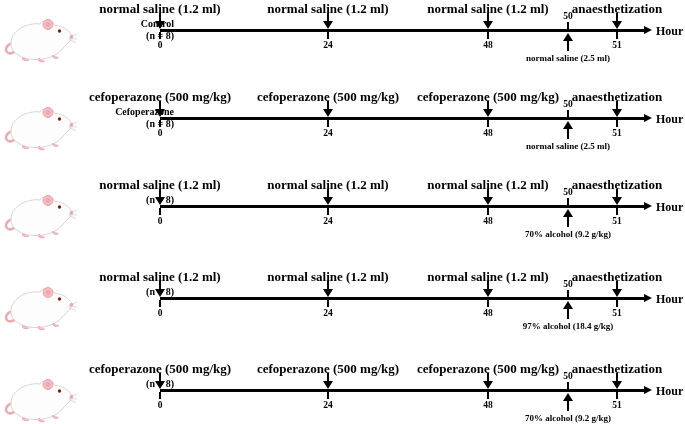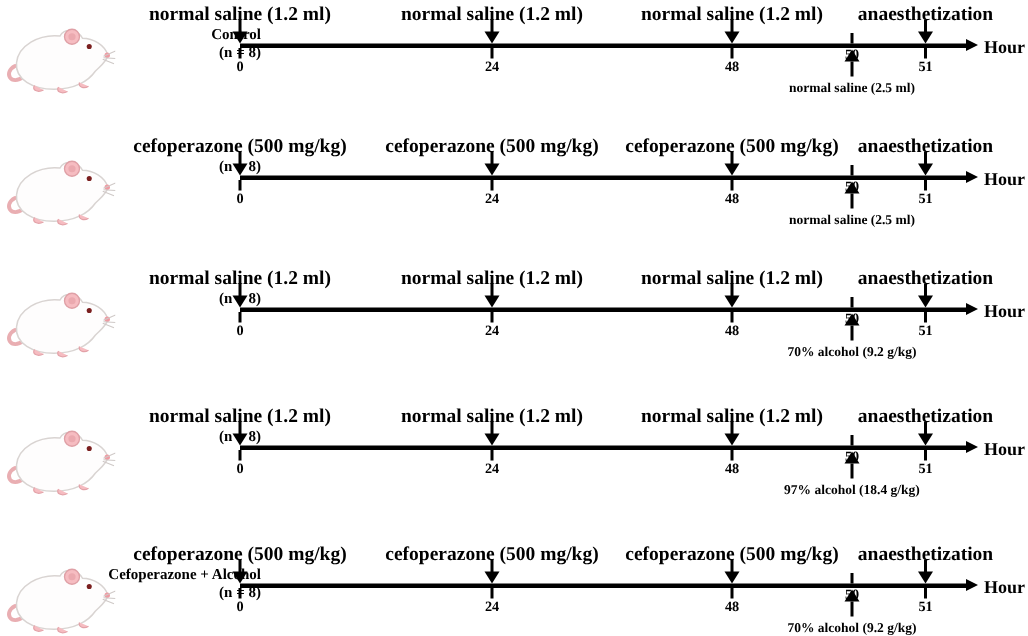--- a/index.html
+++ b/index.html
@@ -27,21 +27,21 @@
     white-space:nowrap; font-size:13px;
   }
   .shaft-d { position:absolute; top:13px; left:-1px; width:2px; height:10px; background:#000; }
   .head-d {
     position:absolute; top:21px; left:-5px; width:0; height:0;
     border-left:5px solid transparent; border-right:5px solid transparent;
     border-top:8px solid #000;
   }
   .tick-b { position:absolute; top:32px; left:-1px; width:2px; height:7px; background:#000; }
   .time { position:absolute; top:40px; left:0; transform:translateX(-50%); font-size:9.5px; }
-  .time50 { position:absolute; top:11px; left:0; transform:translateX(-50%); font-size:9.5px;margin-top:21px; }
+  .time50 { position:absolute; top:11px; left:0; transform:translateX(-50%); font-size:9.5px; }
   .tick-a { position:absolute; top:22px; left:-1px; width:2px; height:7px; background:#000; }
   .head-u {
     position:absolute; top:33px; left:-5px; width:0; height:0;
     border-left:5px solid transparent; border-right:5px solid transparent;
     border-bottom:8px solid #000;
   }
   .shaft-u { position:absolute; top:41px; left:-1px; width:2px; height:10px; background:#000; }
   .botlbl {
     position:absolute; top:53px; left:0; transform:translateX(-50%);
     white-space:nowrap; font-size:9px;
@@ -116,20 +116,21 @@
     </div>
     <div class="hour">Hour</div>
   </div>
 </div>
 
 <div class="row" style="top:88px">
   <svg class="rat" viewBox="0 0 74 54">
       <use href="#rat-shape"></use>
     </svg>
   <div class="group">
+    <div>Cefoperazone</div>
     <div>(n = 8)</div>
   </div>
   <div class="tl">
     <div class="axis"></div>
     <div class="axis-end"></div>
     <div class="marker" style="left:0px">
       <div class="toplbl">cefoperazone (500 mg/kg)</div>
       <div class="shaft-d"></div>
       <div class="head-d"></div>
       <div class="tick-b"></div>
@@ -263,21 +264,20 @@
     </div>
     <div class="hour">Hour</div>
   </div>
 </div>
 
 <div class="row" style="top:360px">
   <svg class="rat" viewBox="0 0 74 54">
       <use href="#rat-shape"></use>
     </svg>
   <div class="group">
-    <div>Cefoperazone + Alcohol</div>
     <div>(n = 8)</div>
   </div>
   <div class="tl">
     <div class="axis"></div>
     <div class="axis-end"></div>
     <div class="marker" style="left:0px">
       <div class="toplbl">cefoperazone (500 mg/kg)</div>
       <div class="shaft-d"></div>
       <div class="head-d"></div>
       <div class="tick-b"></div>

